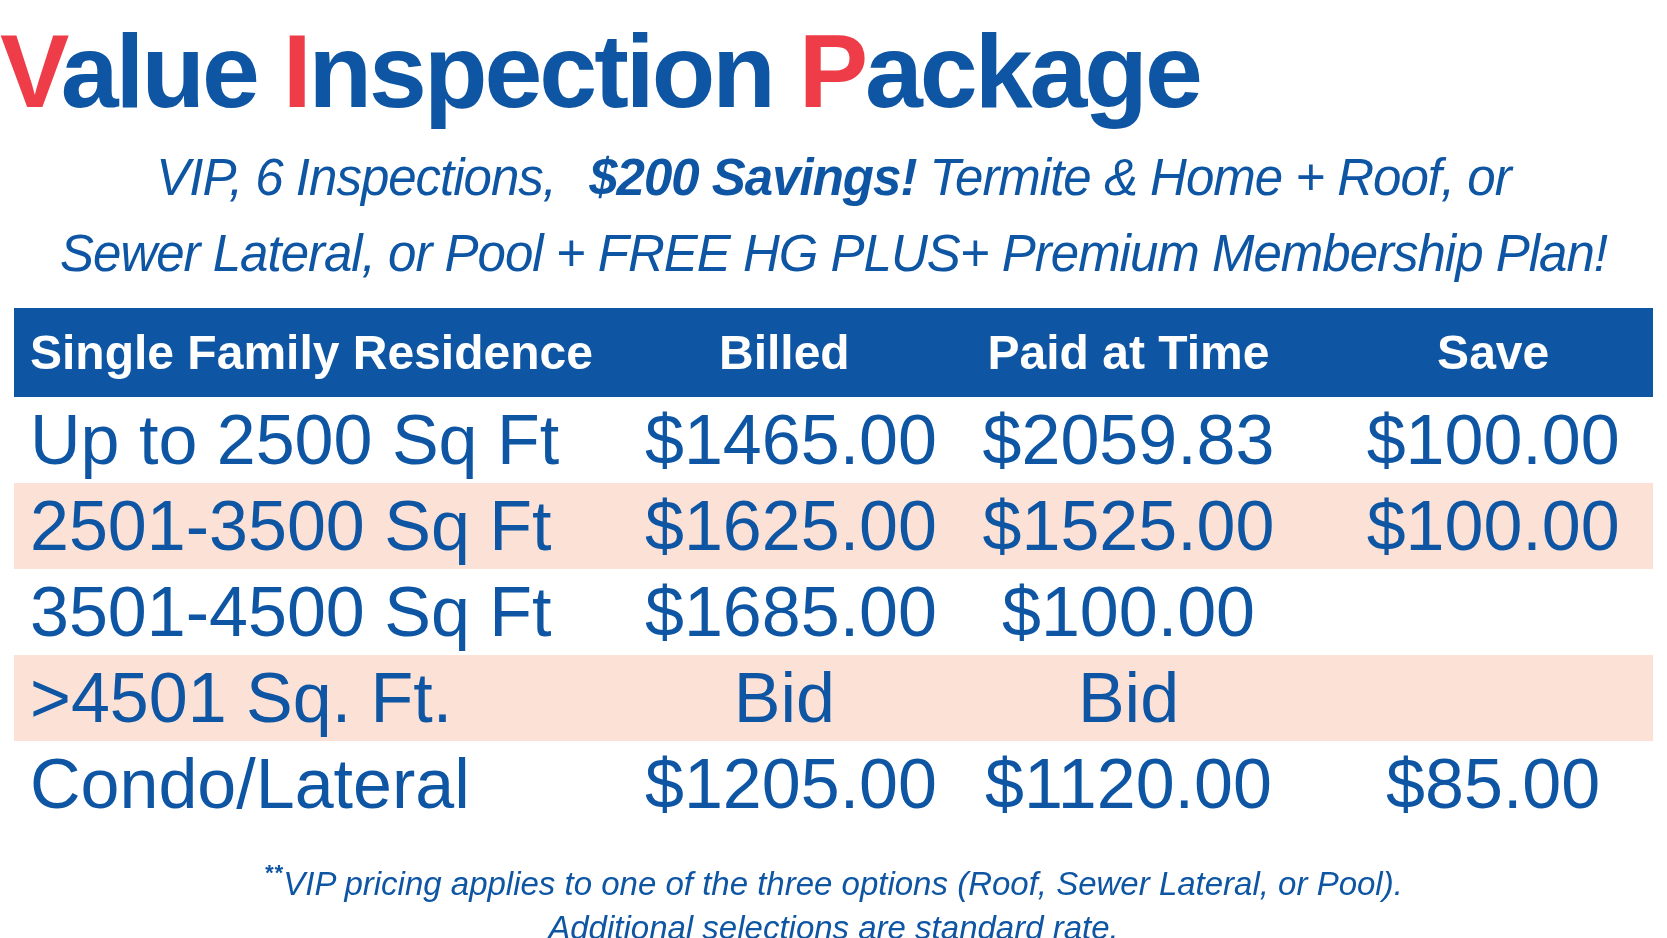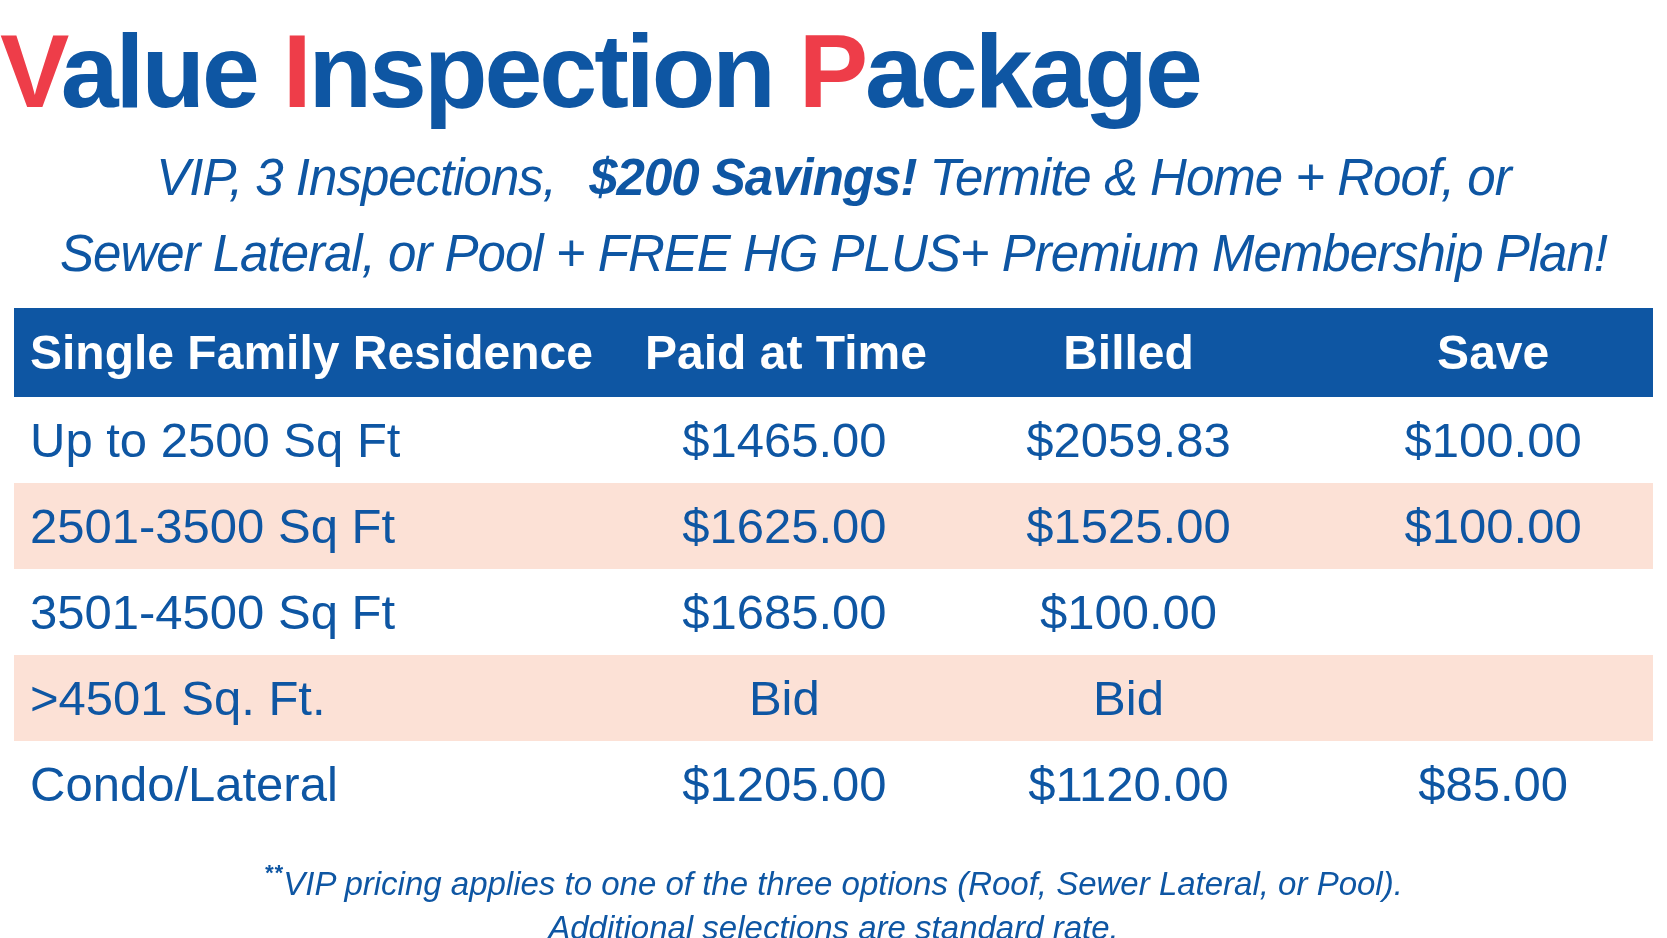--- a/index.html
+++ b/index.html
@@ -48,21 +48,21 @@
   .thead {
     height: 89px;
     background: var(--blue);
     color: var(--white);
     font-weight: bold;
     font-size: 48px;
   }
   .trow {
     height: 86px;
     color: var(--blue);
-    font-size: 49px;
+    font-size: 70px;
     background: var(--white);
   }
   .trow.shaded { background: var(--pink); }
   .cell-label { padding-left: 16px; white-space: nowrap; }
   .cell-num { text-align: center; white-space: nowrap; }
   .footnote {
     margin-top: 24px;
     text-align: center;
     font-style: italic;
     font-size: 33px;
@@ -76,28 +76,28 @@
     font-weight: bold;
   }
 </style>
 </head>
 <body>
 
 <div class="title"><span class="red">V</span><span>alue</span>
   <span class="red">I</span><span>nspection</span>
   <span class="red">P</span><span>ackage</span></div>
 
-<div class="subtitle"><span>VIP, 3 Inspections, </span><span class="bold">$200 Savings!</span><span> Termite &amp; Home + Roof, or</span></div>
+<div class="subtitle"><span>VIP, 6 Inspections, </span><span class="bold">$200 Savings!</span><span> Termite &amp; Home + Roof, or</span></div>
 <div class="subtitle"><span>Sewer Lateral, or Pool + FREE HG PLUS+ Premium Membership Plan!</span></div>
 
 <div class="pricing-table">
   <div class="thead">
     <div class="cell-label">Single Family Residence</div>
+    <div class="cell-num">Billed</div>
     <div class="cell-num">Paid at Time</div>
-    <div class="cell-num">Billed</div>
     <div class="cell-num">Save</div>
   </div>
 
   <div class="trow">
     <div class="cell-label">Up to 2500 Sq Ft</div>
     <div class="cell-num">$1465.00</div>
     <div class="cell-num">$2059.83</div>
     <div class="cell-num">$100.00</div>
   </div>
 

